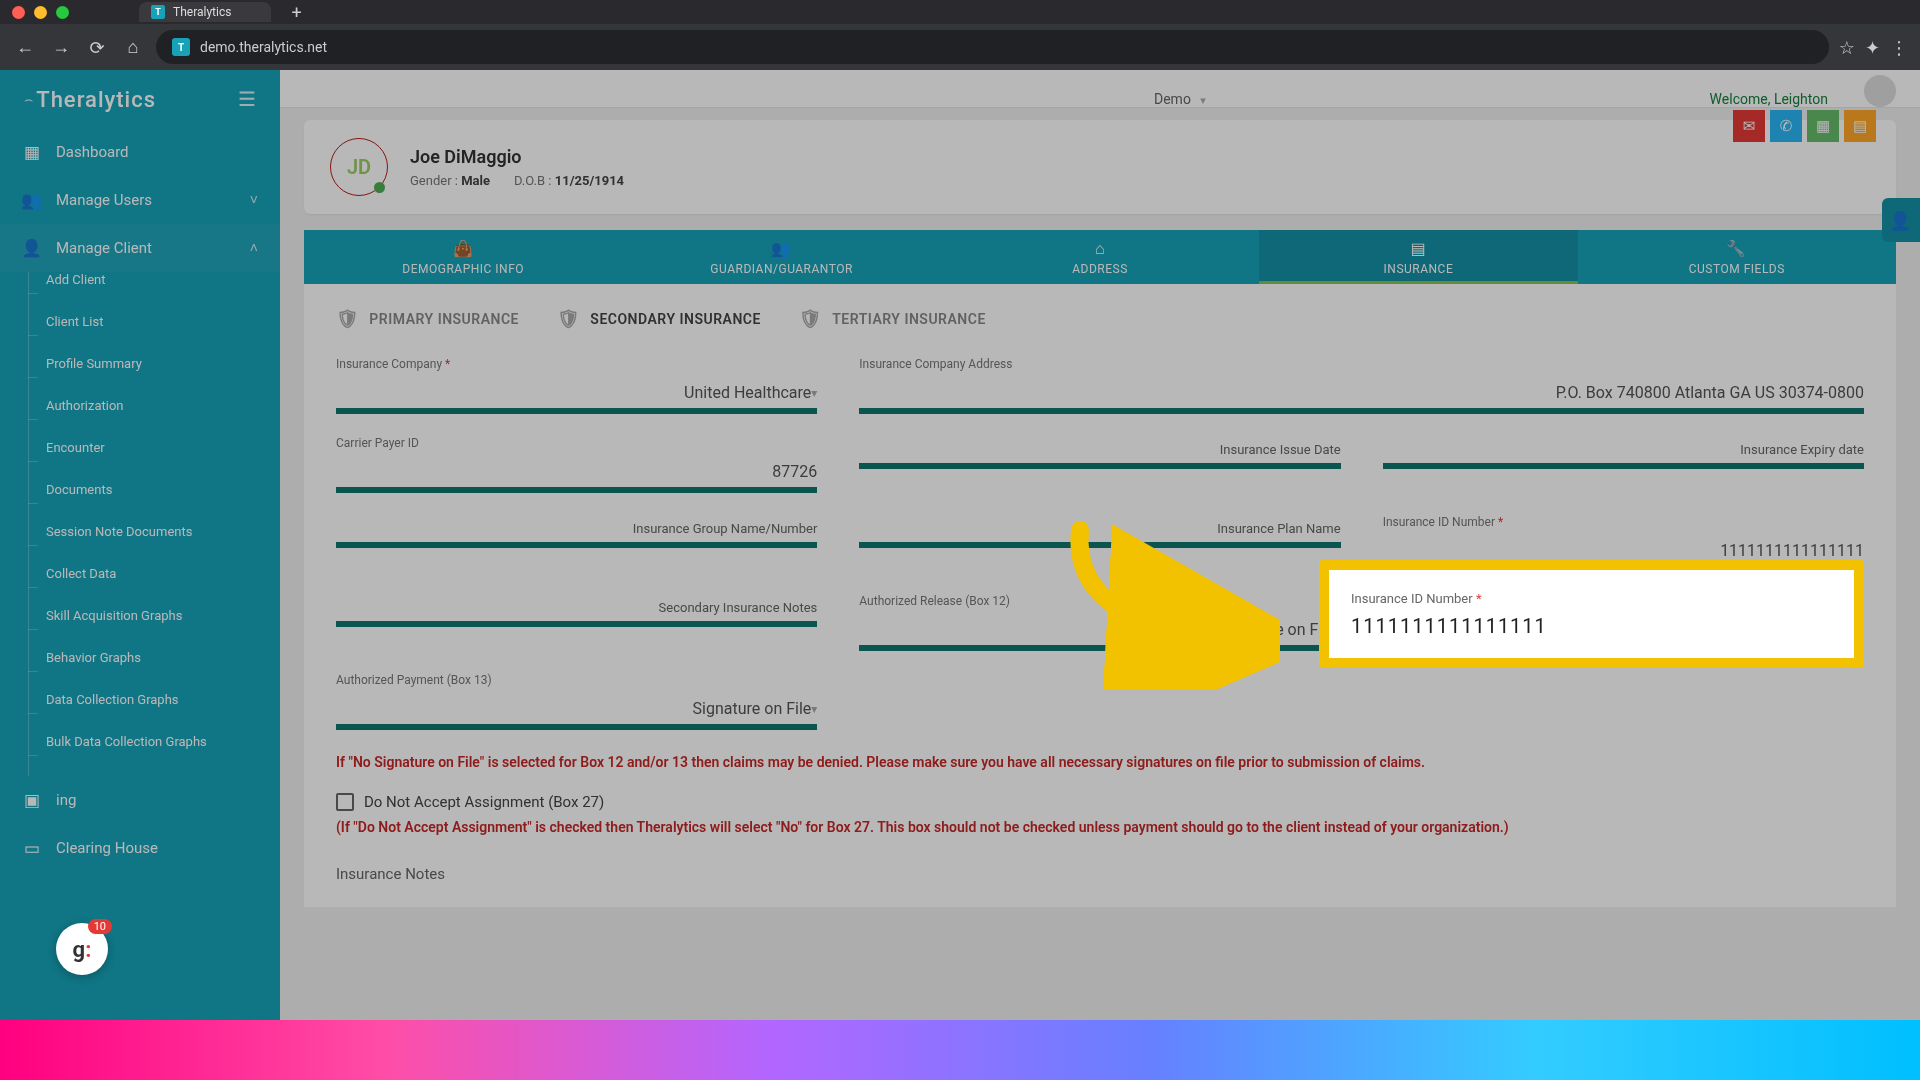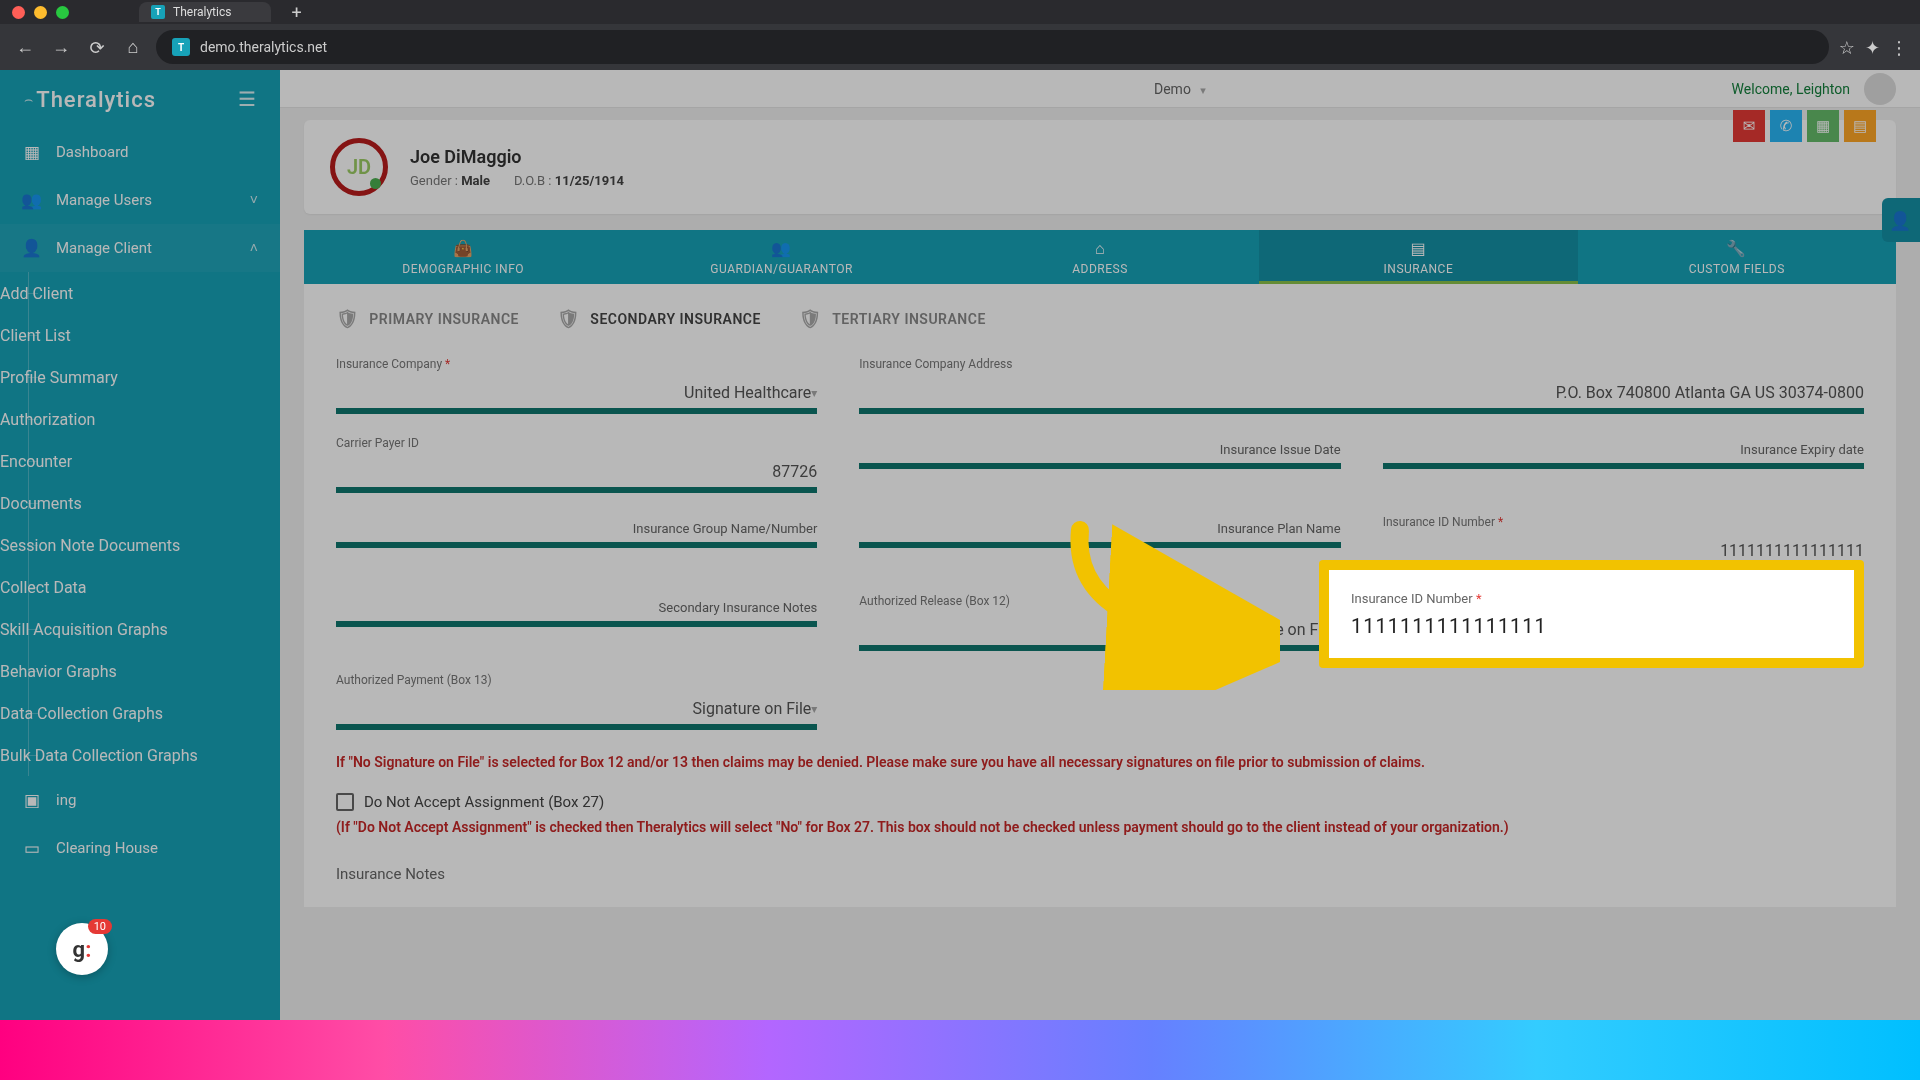--- a/index.html
+++ b/index.html
@@ -23,31 +23,31 @@
 .sidebar{position:absolute;left:0;top:0;width:280px;height:100%;background:#17a2b8;color:#fff;z-index:2}
 .logo-row{height:58px;display:flex;align-items:center;justify-content:space-between;padding:0 24px}
 .logo-text{font-size:22px;font-weight:500;letter-spacing:1px;display:flex;align-items:center}
 .logo-swoosh{font-size:14px;margin-right:2px;opacity:.85}
 .collapse-icon{font-size:20px;opacity:.85;cursor:pointer}
 .nav-item{height:48px;display:flex;align-items:center;padding:0 22px;gap:14px;font-size:15px;cursor:pointer}
 .nav-item.expanded{background:rgba(255,255,255,0.04)}
 .nav-icon{width:20px;height:20px;display:flex;align-items:center;justify-content:center;font-size:17px}
 .nav-label{flex:1}
 .nav-chevron{font-size:14px;opacity:.8}
-.sub-item{height:42px;display:flex;align-items:center;font-size:16px;position:relative;cursor:pointer}
+.sub-item{height:42px;display:flex;padding-left:46px;font-size:13px;position:relative;cursor:pointer}
 .sub-item::before{content:"";position:absolute;left:28px;top:0;bottom:0;width:1px;background:rgba(255,255,255,.25)}
 .sub-item::after{content:"";position:absolute;left:28px;top:50%;width:10px;height:1px;background:rgba(255,255,255,.25)}
 .content{position:absolute;left:280px;top:0;right:0;bottom:0;background:#f0f0f0;z-index:2}
-.topbar{height:38px;background:#fff;display:flex;align-items:center;justify-content:flex-end;padding:0 24px;gap:14px;font-size:14px;border-bottom:1px solid #e5e5e5}
+.topbar{height:38px;background:#fff;display:flex;align-items:flex-end;justify-content:flex-end;padding:0 24px;gap:36px;font-size:14px;border-bottom:1px solid #e5e5e5}
 .org-name{color:#666;margin-right:auto;margin-left:850px}
 .org-caret{color:#aaa;font-size:11px;margin-left:6px}
 .welcome{color:#15803d}
 .avatar{width:32px;height:32px;border-radius:50%;background:#ddd}
 .client-card{margin:12px 24px 0;background:#fff;border-radius:6px;padding:18px 26px;display:flex;align-items:center;gap:22px;box-shadow:0 1px 2px rgba(0,0,0,.06);position:relative}
-.client-avatar{width:58px;height:58px;border-radius:50%;border:5px solid #b91c1c;display:flex;align-items:center;justify-content:center;font-size:20px;font-weight:600;color:#9ccc65;position:relative}
+.client-avatar{width:58px;height:58px;border-radius:50%;border:1px solid #b91c1c;display:flex;align-items:center;justify-content:center;font-size:20px;font-weight:600;color:#9ccc65;position:relative}
 .client-avatar::after{content:"";position:absolute;right:2px;bottom:2px;width:11px;height:11px;border-radius:50%;background:#4caf50}
 .client-info-name{font-size:18px;font-weight:600;color:#333;margin-bottom:6px}
 .client-info-meta{font-size:13px;color:#777;display:flex;gap:24px}
 .client-info-meta b{color:#444;font-weight:700}
 .action-icons{position:absolute;right:20px;top:-10px;display:flex;gap:5px}
 .action-icon{width:32px;height:32px;display:flex;align-items:center;justify-content:center;color:#fff;font-size:15px}
 .ai-red{background:#e53935}.ai-blue{background:#29b6f6}.ai-green{background:#66bb6a}.ai-orange{background:#ffa726}
 .tabs{margin:16px 24px 0;display:flex;background:#17a2b8}
 .tab-btn{flex:1;height:54px;display:flex;flex-direction:column;align-items:center;justify-content:center;gap:4px;color:#fff;font-size:12px;letter-spacing:.5px;cursor:pointer;position:relative}
 .tab-btn.active{background:#1490a5}

